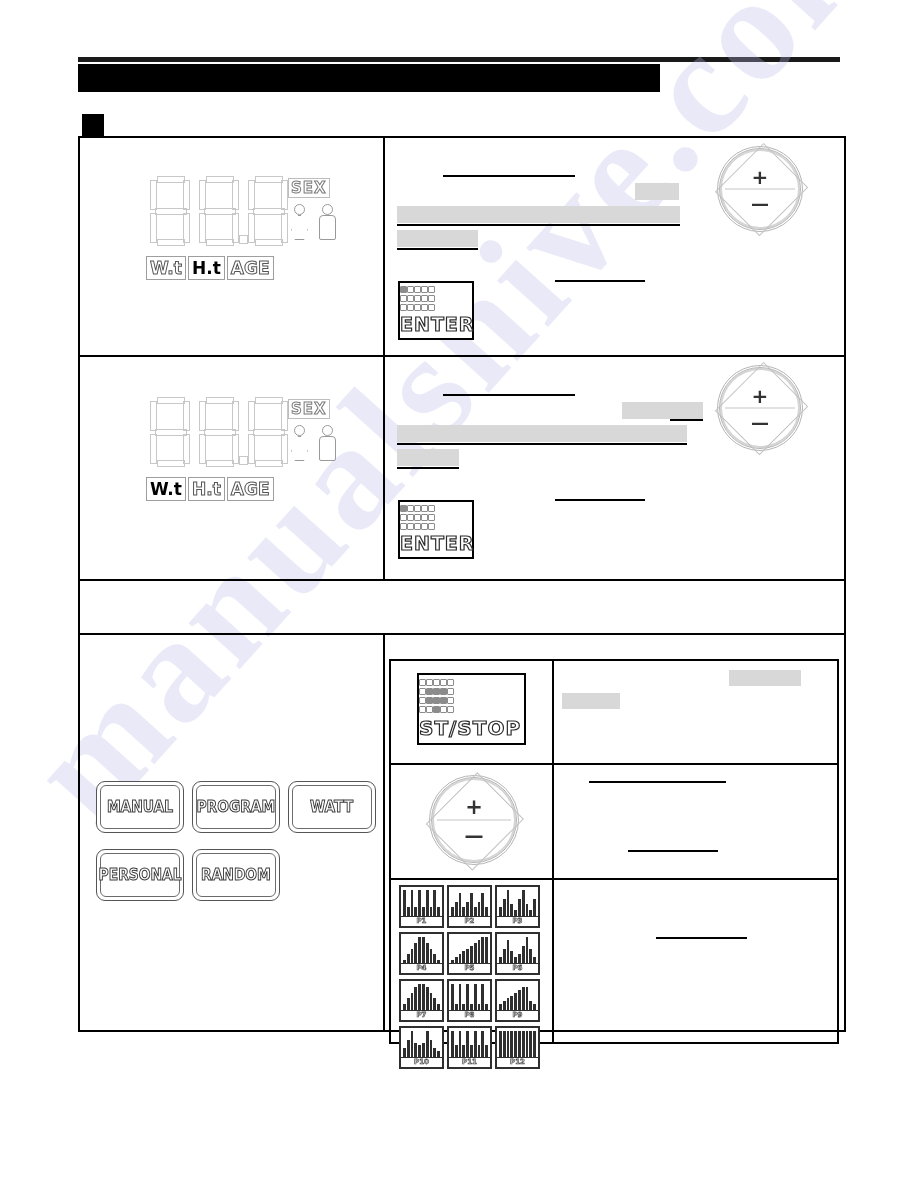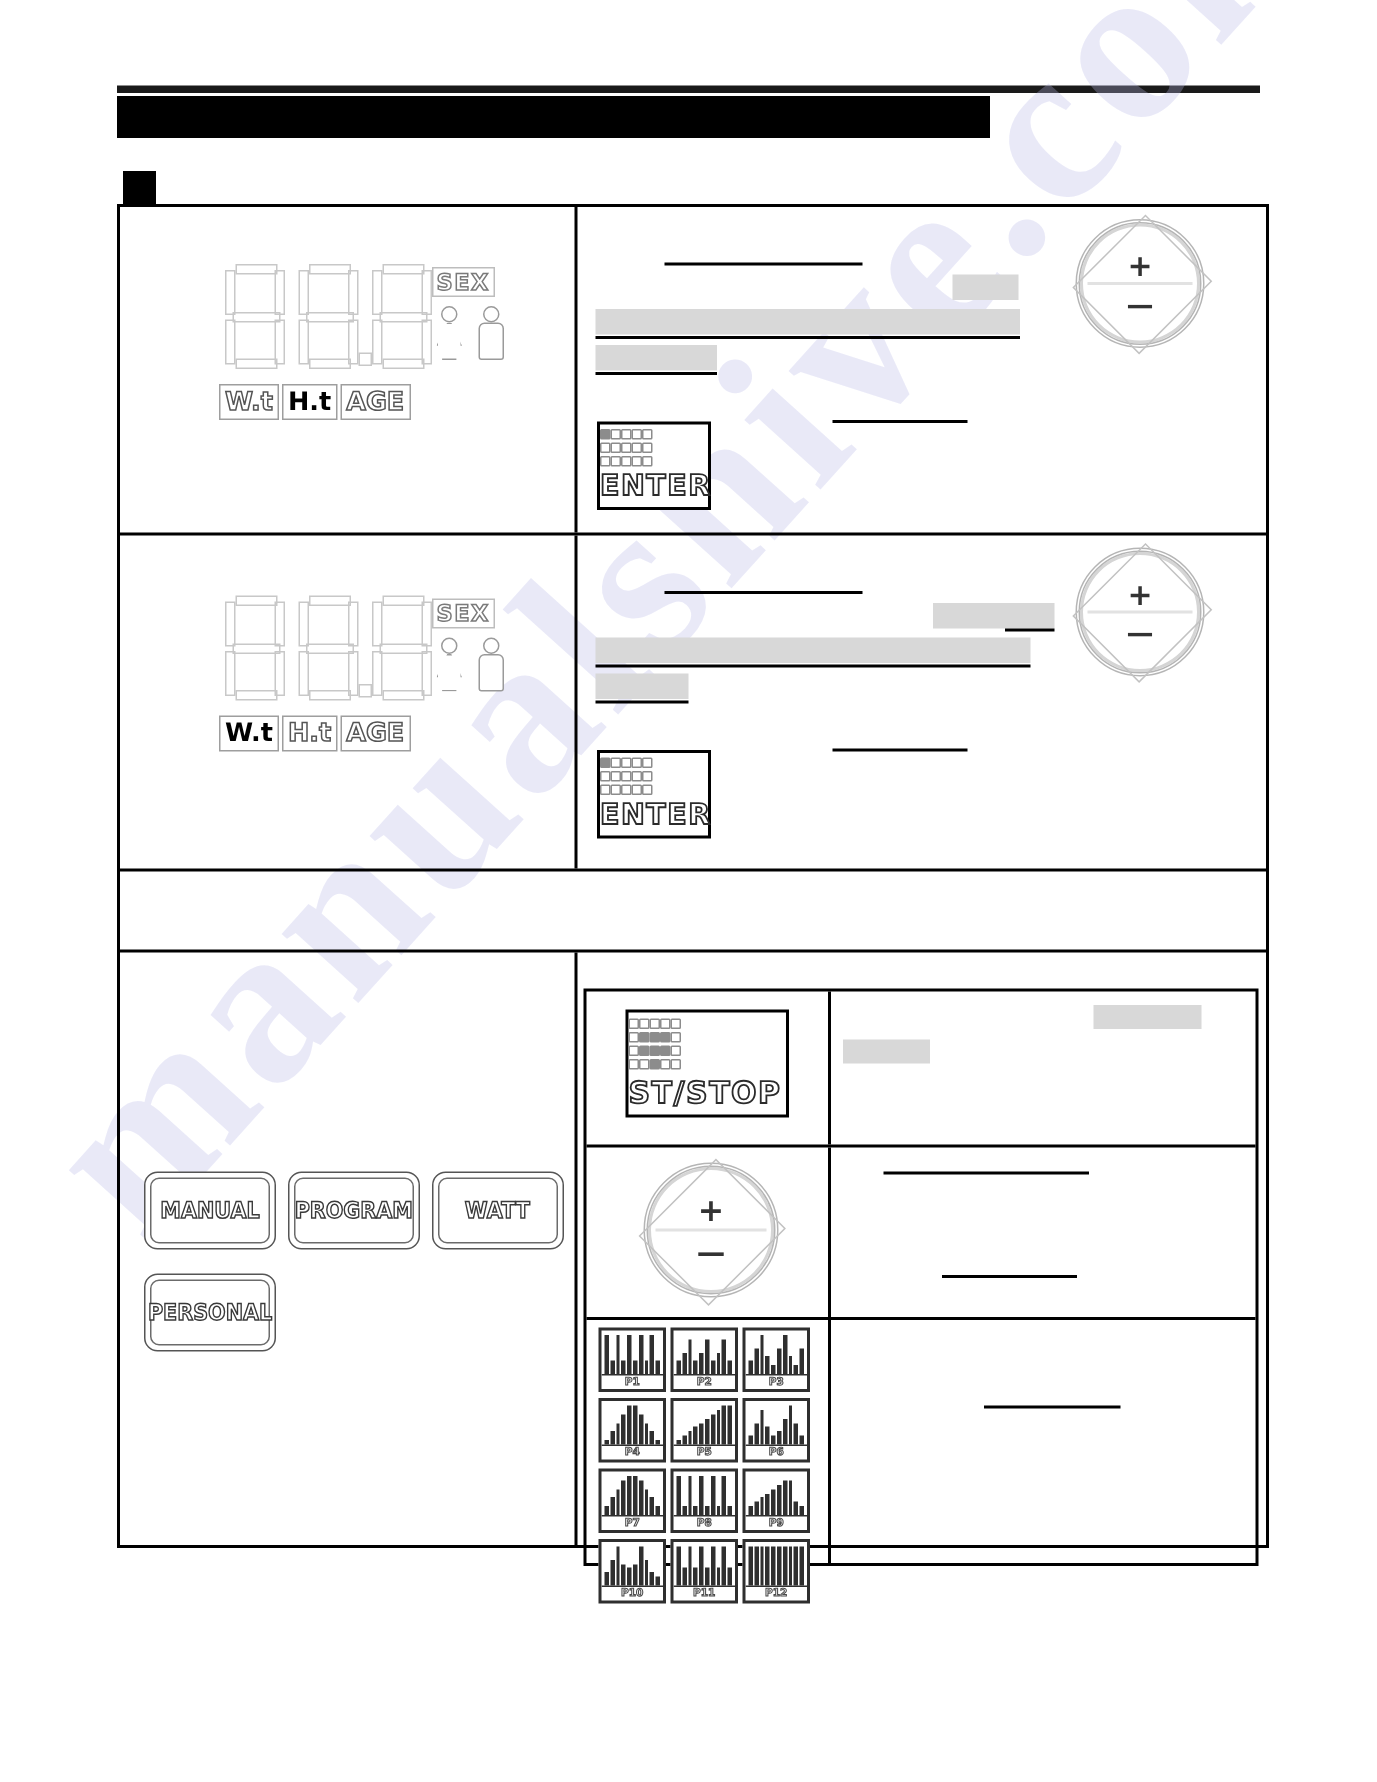--- a/index.html
+++ b/index.html
@@ -330,20 +330,23 @@
           </div>
         <div class="mbtn">
             <span>PROGRAM</span>
           </div>
         <div class="mbtn">
             <span>WATT</span>
           </div>
         <div class="mbtn">
             <span>PERSONAL</span>
           </div>
+        <div class="mbtn">
+            <span>RANDOM</span>
+          </div>
       </div>
     </div>
 
     <div class="cR">
       <div class="sub" style="left:4px;top:4px;width:450px;height:385px;">
 
         <div class="srow" style="top:0;height:104px;border-bottom:2px solid #000;">
           <div class="scL">
             <div class="key" style="left:26px;top:12px;width:105px;height:68px;">
               <div class="dots" style="grid-template-columns:repeat(5,5px);margin-bottom:3px;">

